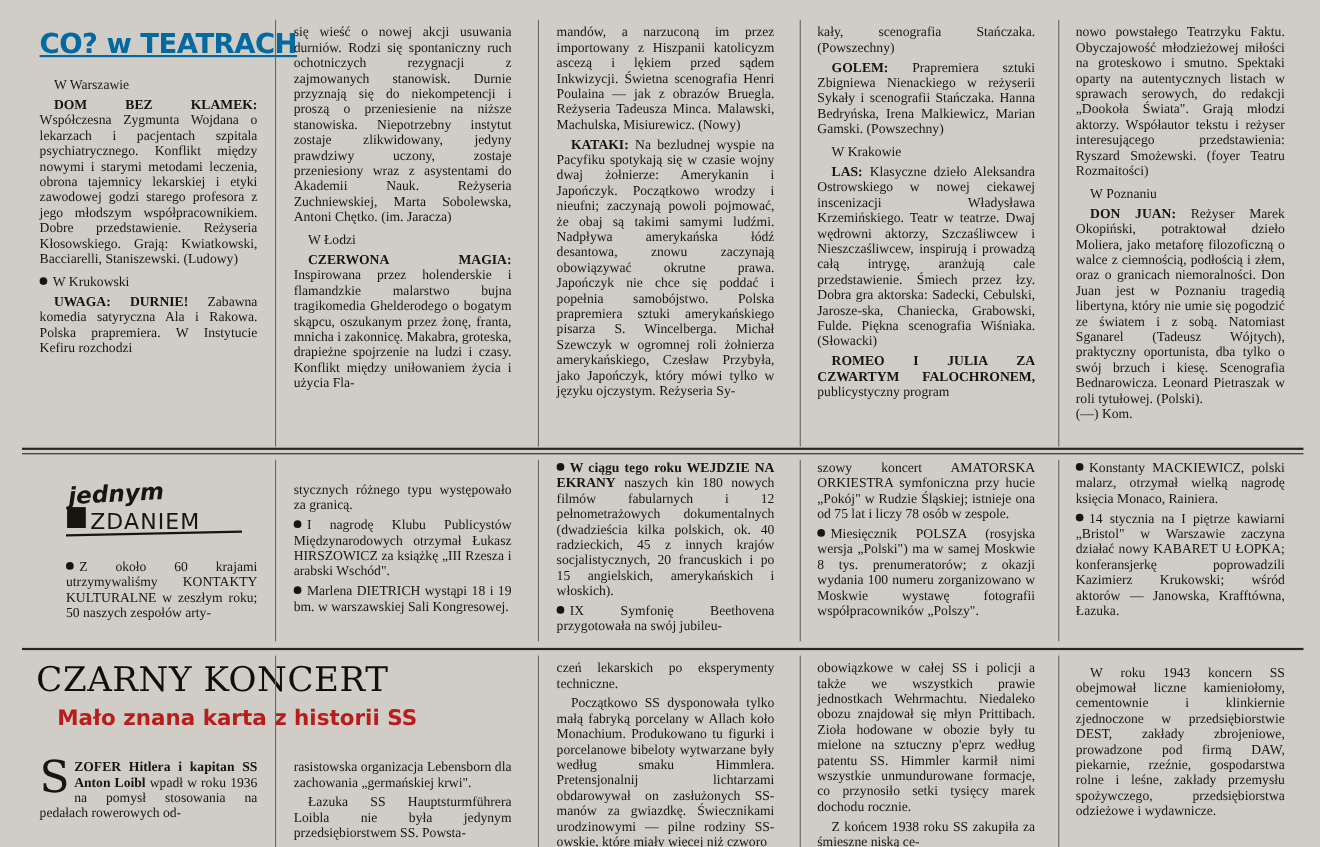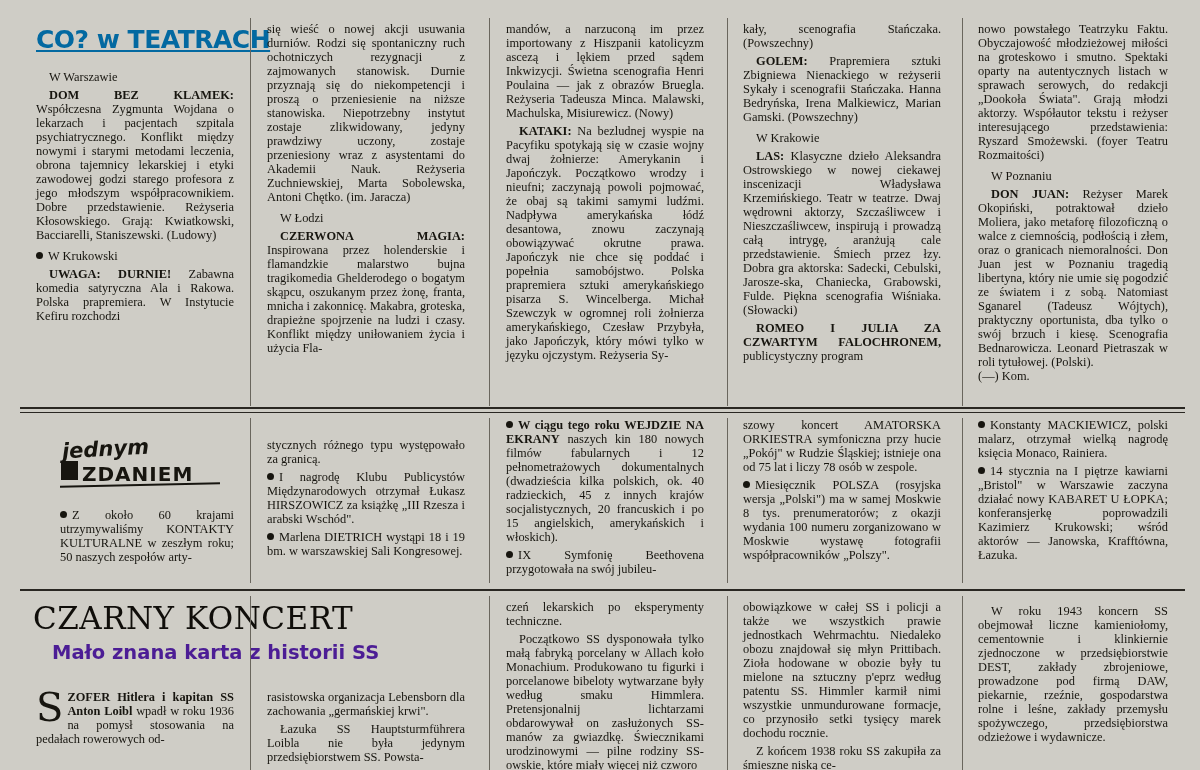--- a/index.html
+++ b/index.html
@@ -84,21 +84,21 @@
     font-style: italic;
     font-weight: bold;
     font-size: 21px;
     color: #17150f;
     transform: rotate(-3deg);
   }
   .logo-z {
     position: absolute;
     left: 22px; top: 25px;
     font-family: "DejaVu Sans", sans-serif;
-    font-weight: bold;
+    font-weight: normal;
     font-size: 20px;
     letter-spacing: 1px;
     color: #17150f;
   }
   .logo-sq {
     position: absolute;
     left: 1px; top: 24px;
     width: 17px; height: 19px;
     background: #17150f;
   }
@@ -121,21 +121,21 @@
     letter-spacing: 0.5px;
     color: #100e0a;
   }
   .sub-czarny {
     position: absolute;
     left: 52px;
     top: 641px;
     font-family: "DejaVu Sans", sans-serif;
     font-weight: bold;
     font-size: 19.5px;
-    color: #4c1d95;
+    color: #b91c1c;
   }
   .dropcap {
     float: left;
     font-family: "DejaVu Serif", serif;
     font-size: 40px;
     line-height: 32px;
     font-weight: normal;
     padding: 1px 4px 0 0;
   }
 </style>

